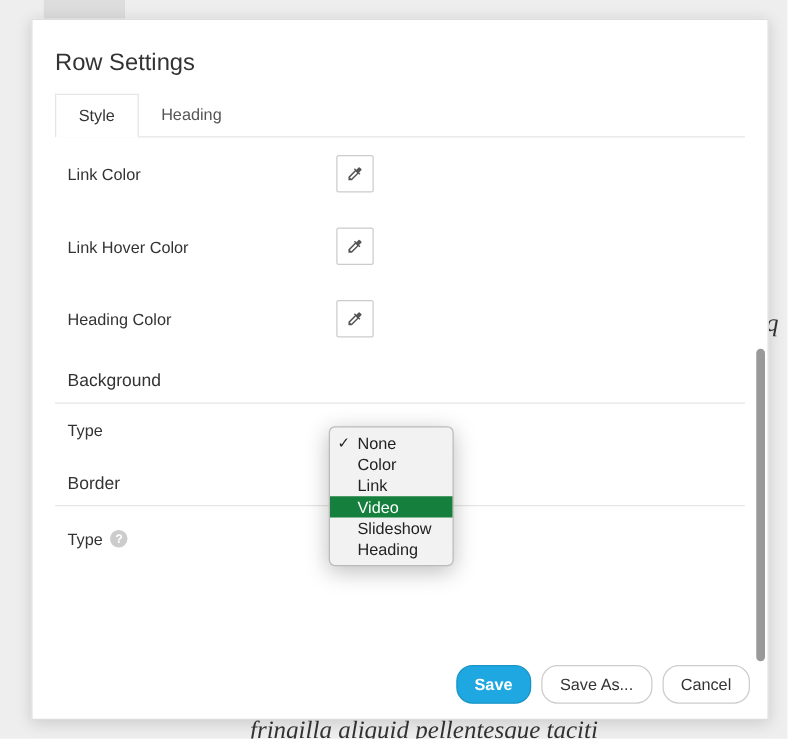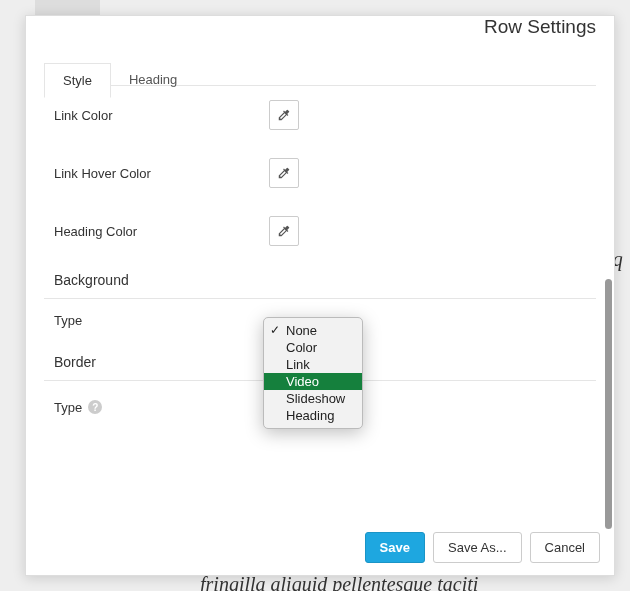--- a/index.html
+++ b/index.html
@@ -63,22 +63,21 @@
     left: 25px;
     right: 15px;
     bottom: 15px;
     background: #fff;
     border: 1px solid #ddd;
     box-shadow: 0 2px 12px rgba(0,0,0,0.15);
     display: flex;
     flex-direction: column;
   }
   .modal-header {
-    padding: 0 18px 12px;
-    text-align: right;
+    padding: 24px 18px 12px;
   }
   .modal-title {
     font-size: 19px;
     font-weight: 300;
     color: #333;
   }
   .modal-body {
     flex: 1;
     padding: 0 18px;
     overflow-y: auto;
@@ -87,21 +86,21 @@
   .tabs {
     display: flex;
     border-bottom: 1px solid #e5e5e5;
   }
   .tab {
     padding: 9px 18px;
     font-size: 13px;
     color: #555;
     cursor: pointer;
     position: relative;
-    top: 13px;
+    top: 1px;
   }
   .tab.active {
     border: 1px solid #e5e5e5;
     border-bottom: 1px solid #fff;
     background: #fff;
     color: #333;
   }
   .field-row {
     display: flex;
     align-items: center;
@@ -196,21 +195,21 @@
   .modal-footer {
     padding: 12px 14px;
     display: flex;
     justify-content: flex-end;
     gap: 8px;
     border-top: 0;
   }
   .btn {
     padding: 7px 14px;
     border: 1px solid #ccc;
-    border-radius: 3px;
+    border-radius: 13px;
     background: #fff;
     font-size: 13px;
     color: #333;
     cursor: pointer;
   }
   .btn-primary {
     background: #1ea7e0;
     border-color: #1a94c6;
     color: #fff;
     font-weight: 600;

